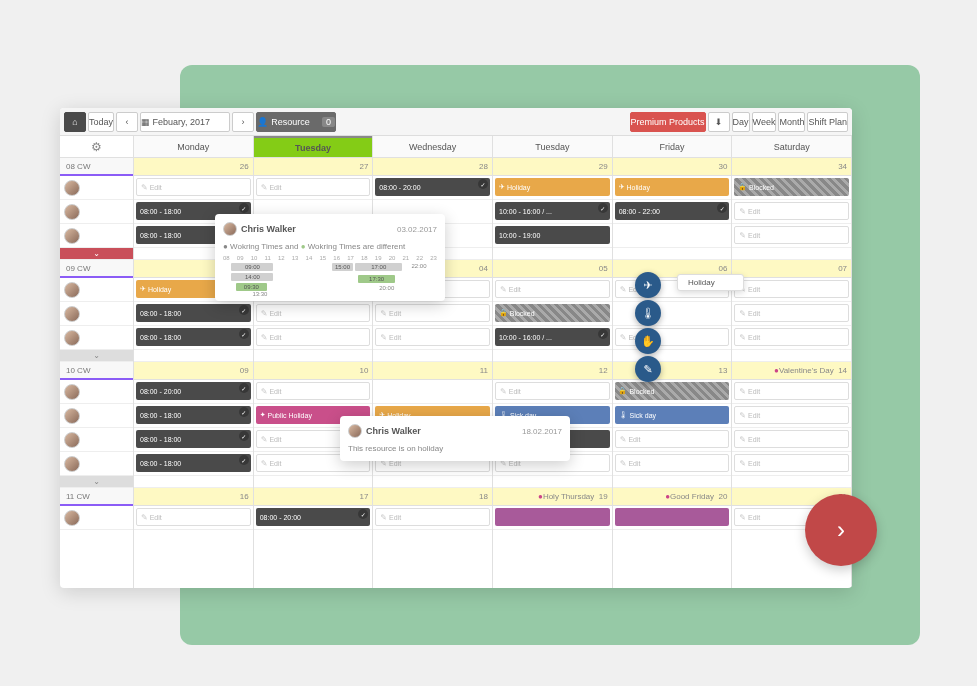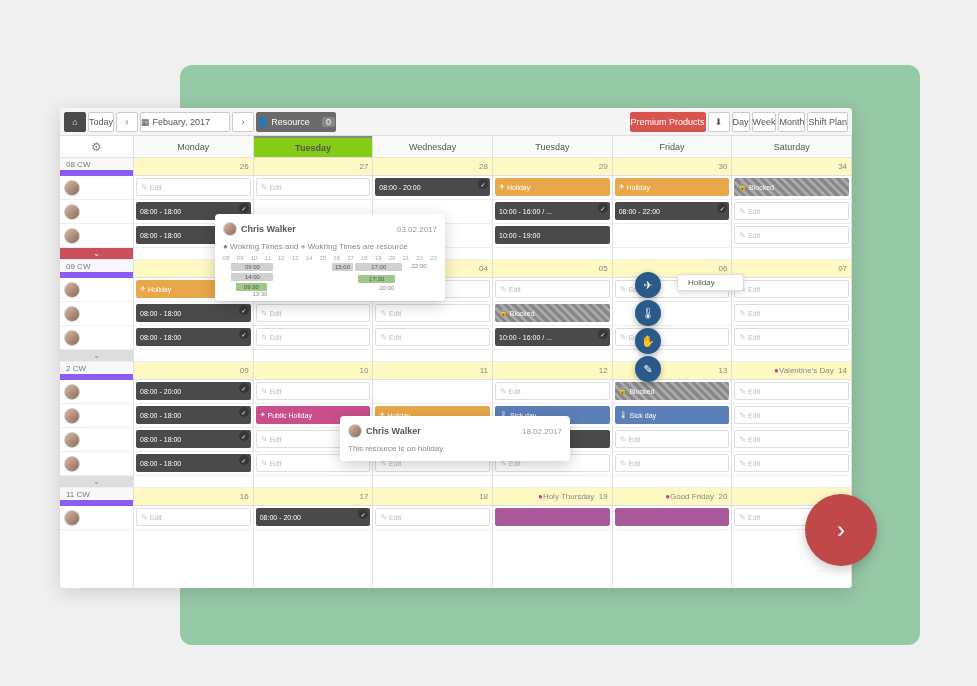--- a/index.html
+++ b/index.html
@@ -9,21 +9,21 @@
 .toolbar{display:flex;align-items:center;gap:2px;padding:4px;background:#f5f5f5;border-bottom:1px solid #ddd;height:28px}
 .tb-btn{background:#fff;border:1px solid #ccc;border-radius:2px;padding:3px 0;font-size:9px;cursor:pointer;display:flex;align-items:center;gap:3px;height:20px}
 .tb-btn.grey{background:#6a6a6a;color:#fff;border-color:#6a6a6a}
 .tb-btn.dark{background:#4a4a4a;color:#fff;border-color:#4a4a4a}
 .tb-btn.red{background:#d9534f;color:#fff;border-color:#d9534f}
 .tb-btn.icon-only{width:22px;padding:0;justify-content:center}
 .sp-flex{flex:1}
 .grid{display:flex;height:calc(100% - 28px);overflow:auto}
 .left-col{width:74px;flex-shrink:0;border-right:1px solid #e0e0e0}
 .gear-row{height:22px;border-bottom:1px solid #e0e0e0;display:flex;align-items:center;justify-content:center;font-size:12px;color:#888}
-.week-hdr{height:18px;background:#f8f8f8;border-bottom:6px solid #8b5cf6;display:flex;align-items:center;padding-left:6px;font-size:8px;color:#777}
+.week-hdr{height:18px;background:#f8f8f8;border-bottom:2px solid #8b5cf6;display:flex;align-items:center;padding-left:6px;font-size:8px;color:#777}
 .avatar-row{height:24px;border-bottom:1px solid #eee;display:flex;align-items:center;padding-left:4px}
 .avatar{width:16px;height:16px;border-radius:50%;background:linear-gradient(135deg,#d8b8a0,#8a6a5a);border:1px solid #ccc}
 .collapse-row{height:12px;background:#c94f5a;border-bottom:1px solid #eee;display:flex;align-items:center;justify-content:center;color:#fff;font-size:8px}
 .collapse-row.grey{background:#ddd;color:#888}
 .days{flex:1;display:flex}
 .day-col{flex:1;border-right:1px solid #e0e0e0;min-width:0}
 .day-hdr{height:22px;border-bottom:1px solid #e0e0e0;display:flex;align-items:center;justify-content:center;font-size:9px;background:#fafafa}
 .day-hdr.active{background:#84cc16;border-top:2px solid #888;font-weight:bold}
 .date-row{height:18px;border-bottom:1px solid #e0e0e0;display:flex;align-items:center;justify-content:flex-end;padding-right:4px;font-size:8px;color:#888;background:#fef9c3}
 .cell{height:24px;border-bottom:1px solid #eee;padding:2px;position:relative}
@@ -110,21 +110,21 @@
           <div class="avatar"></div>
         </div>
       <div class="avatar-row">
           <div class="avatar"></div>
         </div>
       <div class="avatar-row">
           <div class="avatar"></div>
         </div>
       <div class="collapse-row grey">⌄</div>
 
-      <div class="week-hdr">2 CW</div>
+      <div class="week-hdr">10 CW</div>
       <div class="avatar-row">
           <div class="avatar"></div>
         </div>
       <div class="avatar-row">
           <div class="avatar"></div>
         </div>
       <div class="avatar-row">
           <div class="avatar"></div>
         </div>
       <div class="avatar-row">
@@ -558,21 +558,21 @@
 
   <div class="popup popup1">
     <div class="popup-hdr">
       <div class="name">
           <div class="avatar"></div>
           <span>Chris Walker</span>
         </div>
       <div class="date">03.02.2017</div>
     </div>
     <div class="note">
-      <span style="color:#888">● </span><span>Wokring Times</span><span> and </span><span style="color:#9fc989">● </span><span>Wokring Times</span><span> are resource</span>
+      <span style="color:#888">● </span><span>Wokring Times</span><span> and </span><span style="color:#9fc989">● </span><span>Wokring Times</span><span> are different</span>
     </div>
     <div class="timeline">
       <span>08</span>
         <span>09</span>
         <span>10</span>
         <span>11</span>
         <span>12</span>
         <span>13</span>
         <span>14</span>
         <span>15</span>

